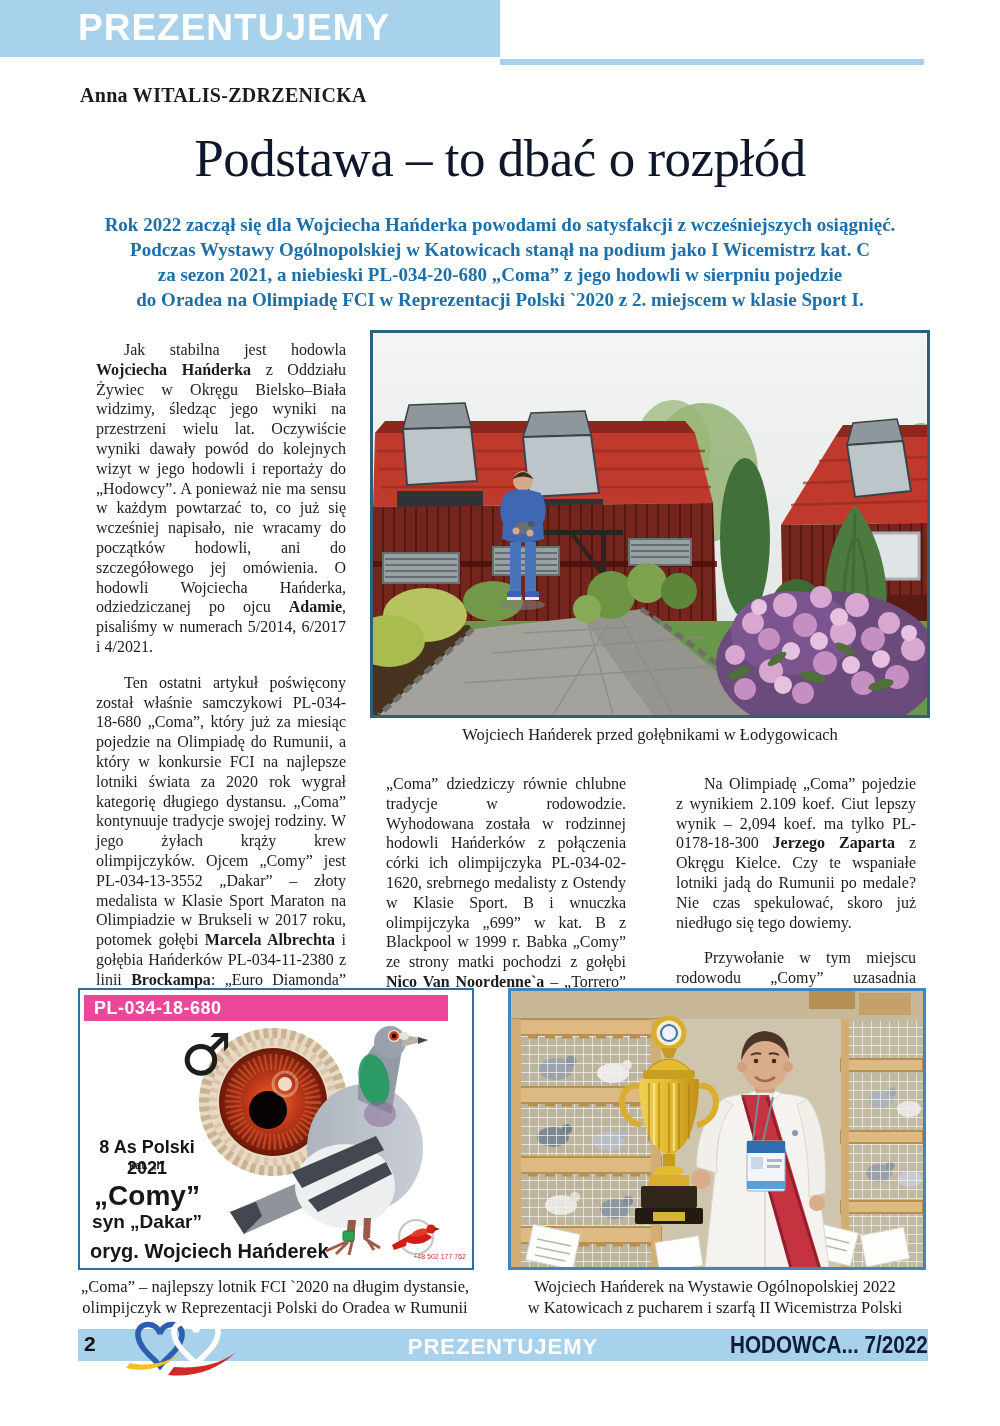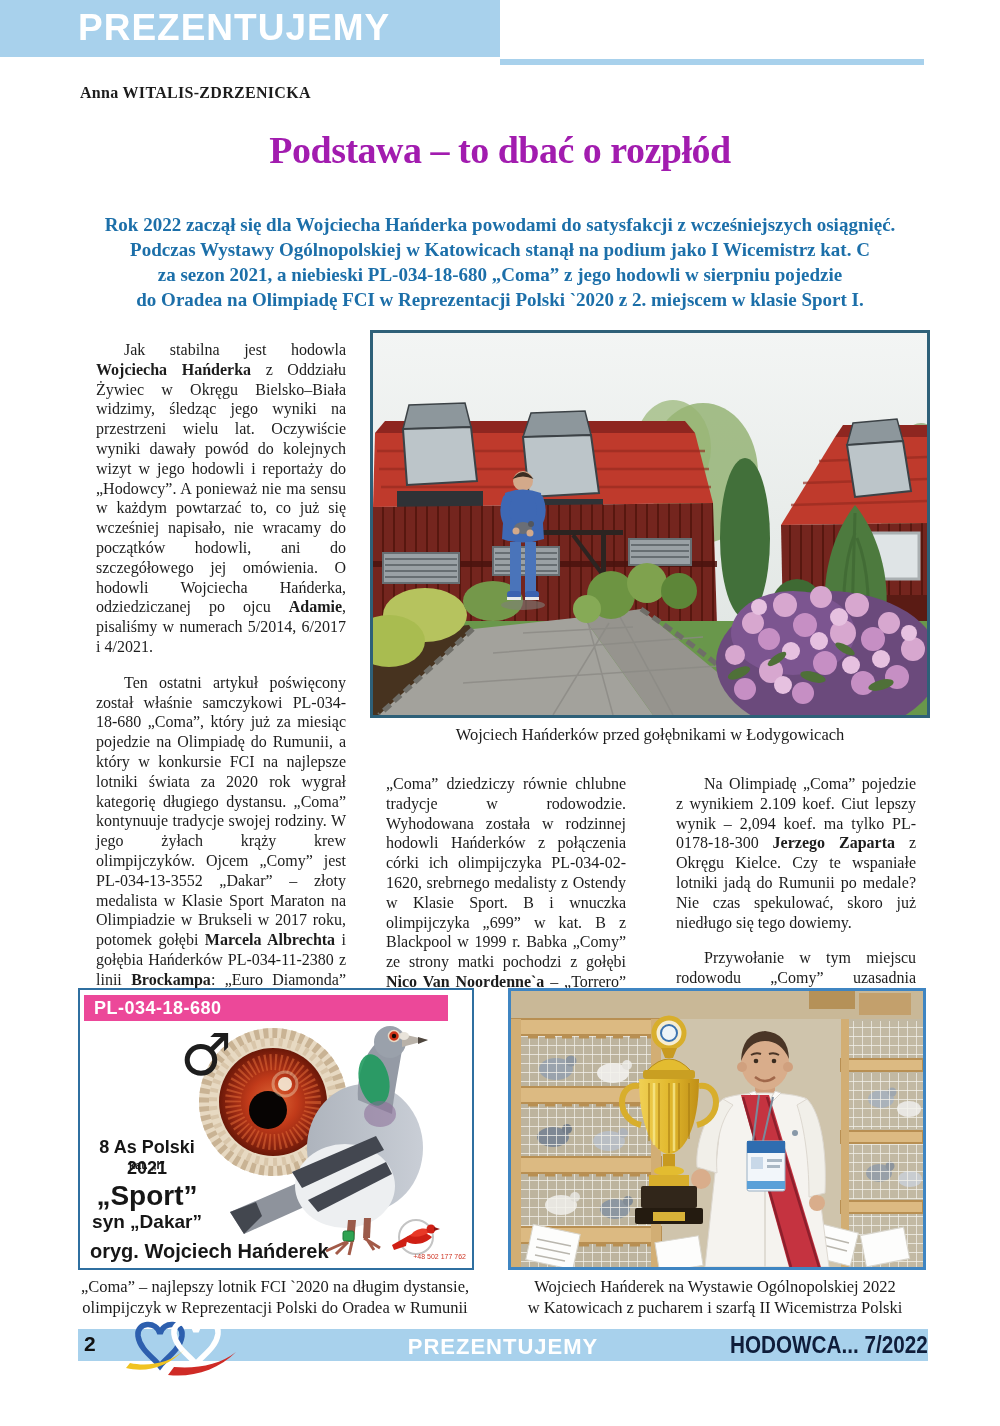--- a/index.html
+++ b/index.html
@@ -5,23 +5,23 @@
   html,body{margin:0;padding:0;background:#fff;}
   .page{position:relative;width:1000px;height:1426px;background:#fff;
         font-family:"Liberation Serif",serif;color:#1c1c1c;overflow:hidden;}
   .abs{position:absolute;}
 
   .header-band{left:0;top:8;width:500px;height:57px;background:#a8d1ec;}
   .header-band .label{display:block;padding:9px 0 0 78px;font-family:"Liberation Sans",sans-serif;
         font-weight:bold;font-size:37px;letter-spacing:1px;color:#fff;line-height:1;}
   .header-strip{left:500px;top:59px;width:424px;height:6px;background:#a8d1ec;}
 
-  .author{left:80px;top:84px;font-size:16px;font-weight:bold;letter-spacing:.3px;}
-  .title{left:0;top:128px;width:100%;margin:0;text-align:center;font-size:38px;
-        font-weight:bold;color:#a21caf;letter-spacing:-.5px;}
+  .author{left:80px;top:84px;font-size:20px;font-weight:bold;letter-spacing:.3px;}
+  .title{left:0;top:128px;width:100%;margin:0;text-align:center;font-size:53px;
+        font-weight:normal;color:#0f172a;letter-spacing:-.5px;}
   .lead{left:0;top:212px;width:100%;text-align:center;color:#1c6fa9;font-weight:bold;
         font-size:19px;line-height:25px;}
 
   .col{text-align:justify;font-size:16px;line-height:19.8px;}
   .col p{margin:16px;text-indent:28px;}
   .col p.noindent{text-indent:0;}
   .col1{left:80px;top:324px;width:282px;}
   .col2{left:370px;top:758px;width:272px;}
   .col3{left:660px;top:758px;width:272px;}
 
@@ -65,21 +65,21 @@
     <span class="label">PREZENTUJEMY</span>
   </div>
   <div class="abs header-strip"></div>
 
   <div class="abs author">Anna WITALIS-ZDRZENICKA</div>
   <h1 class="abs title">Podstawa – to dbać o rozpłód</h1>
 
   <div class="abs lead">
     <div>Rok 2022 zaczął się dla Wojciecha Hańderka powodami do satysfakcji z wcześniejszych osiągnięć.</div>
     <div>Podczas Wystawy Ogólnopolskiej w Katowicach stanął na podium jako I Wicemistrz kat. C</div>
-    <div>za sezon 2021, a niebieski PL-034-18-680 „Coma” z jego hodowli w sierpniu pojedzie</div>
+    <div>za sezon 2021, a niebieski PL-034-20-680 „Coma” z jego hodowli w sierpniu pojedzie</div>
     <div>do Oradea na Olimpiadę FCI w Reprezentacji Polski `2020 z 2. miejscem w klasie Sport I.</div>
   </div>
 
   <div class="abs col col1">
     <p><span>Jak stabilna jest hodowla </span><b>Wojciecha Hańderka</b><span> z Oddziału Żywiec w Okręgu Bielsko–Biała widzimy, śledząc jego wyniki na przestrzeni wielu lat. Oczywiście wyniki dawały powód do kolejnych wizyt w jego hodowli i reportaży do „Hodowcy”. A ponieważ nie ma sensu w każdym powtarzać to, co już się wcześniej napisało, nie wracamy do początków hodowli, ani do szczegółowego jej omówienia. O hodowli Wojciecha Hańderka, odziedziczanej po ojcu </span><b>Adamie</b><span>,  pisaliśmy w numerach 5/2014, 6/2017 i 4/2021.</span></p>
     <p><span>Ten ostatni artykuł poświęcony został właśnie samczykowi PL-034-18-680 „Coma”, który już za miesiąc pojedzie na Olimpiadę do Rumunii, a który w konkursie FCI na najlepsze lotniki świata za 2020 rok wygrał kategorię długiego dystansu. „Coma” kontynuuje tradycje swojej rodziny. W jego żyłach krąży krew olimpijczyków. Ojcem „Comy” jest PL-034-13-3552 „Dakar” – złoty medalista w Klasie Sport Maraton na Olimpiadzie w Brukseli w 2017 roku, potomek gołębi </span><b>Marcela Albrechta</b><span> i gołębia Hańderków PL-034-11-2380 z linii </span><b>Brockampa</b><span>: „Euro Diamonda” (olimpijczyka z Ostendy z 2007 roku i samicy „Mistral”. Ze strony matki</span></p>
   </div>
 
   <div class="abs photo main-photo">
     <svg width="554" height="382" viewBox="0 0 554 382">
@@ -214,21 +214,21 @@
         <circle cx="157" cy="200" r="3.5" fill="#d3a98a"></circle>
         <rect x="137" y="209" width="11" height="51" fill="#4a74ba"></rect>
         <rect x="152" y="209" width="11" height="51" fill="#4a74ba"></rect>
         <rect x="134" y="258" width="14" height="7" rx="3" fill="#3b62b0"></rect>
         <rect x="152" y="258" width="14" height="7" rx="3" fill="#3b62b0"></rect>
         <rect x="134" y="264" width="14" height="3" fill="#e8eaec"></rect>
         <rect x="152" y="264" width="14" height="3" fill="#e8eaec"></rect>
       </g>
     </svg>
   </div>
-  <div class="abs caption main-caption">Wojciech Hańderków przed gołębnikami w Łodygowicach</div>
+  <div class="abs caption main-caption">Wojciech Hańderek przed gołębnikami w Łodygowicach</div>
 
   <div class="abs col col2">
     <p class="noindent"><span>„Coma” dziedziczy równie chlubne tradycje w rodowodzie. Wyhodowana została w rodzinnej hodowli Hańderków z połączenia córki ich olimpijczyka PL-034-02-1620, srebrnego medalisty z Ostendy w Klasie Sport. B i wnuczka olimpijczyka „699” w kat. B z Blackpool w 1999 r. Babka „Comy” ze strony matki pochodzi z gołębi </span><b>Nico Van Noordenne`a</b><span> – „Torrero” i „Rin”.</span></p>
   </div>
   <div class="abs col col3">
     <p><span>Na Olimpiadę „Coma” pojedzie z wynikiem 2.109 koef. Ciut lepszy wynik – 2,094 koef. ma tylko PL-0178-18-300 </span><b>Jerzego Zaparta</b><span> z Okręgu Kielce. Czy te wspaniałe lotniki jadą do Rumunii po medale? Nie czas spekulować, skoro już niedługo się tego dowiemy.</span></p>
     <p><span>Przywołanie w tym miejscu rodowodu „Comy” uzasadnia tytułowe stwierdzenie Wojciecha Hańderka</span></p>
   </div>
 
   <div class="abs card">
@@ -287,21 +287,21 @@
         <path d="M330,246 C336,237 347,237 351,241 C345,246 336,248 330,246 Z" fill="#e83826"></path>
         <circle cx="351" cy="239" r="4.5" fill="#cf1f14"></circle>
         <polygon points="354,237 360,239 354,241" fill="#8e1410"></polygon>
         <text x="386" y="269" text-anchor="end" font-size="7" font-family="Liberation Sans, sans-serif" fill="#cf3524">+48 502 177 762</text>
       </g>
     </svg>
     <div class="card-ring">PL-034-18-680</div>
     <div class="card-sex">♂</div>
     <div class="card-text ct-award1">8 As Polski 2021</div>
     <div class="card-text ct-award2">kat. „I”</div>
-    <div class="card-text ct-name">„Sport”</div>
+    <div class="card-text ct-name">„Comy”</div>
     <div class="card-text ct-lineage">syn „Dakar”</div>
     <div class="card-text ct-owner">oryg. Wojciech Hańderek</div>
   </div>
   <div class="abs caption card-caption">
     <div>„Coma” – najlepszy lotnik FCI `2020 na długim dystansie,</div>
     <div>olimpijczyk w Reprezentacji Polski do Oradea w Rumunii</div>
   </div>
 
   <div class="abs photo trophy-photo">
     <svg width="412" height="276" viewBox="0 0 412 276">

